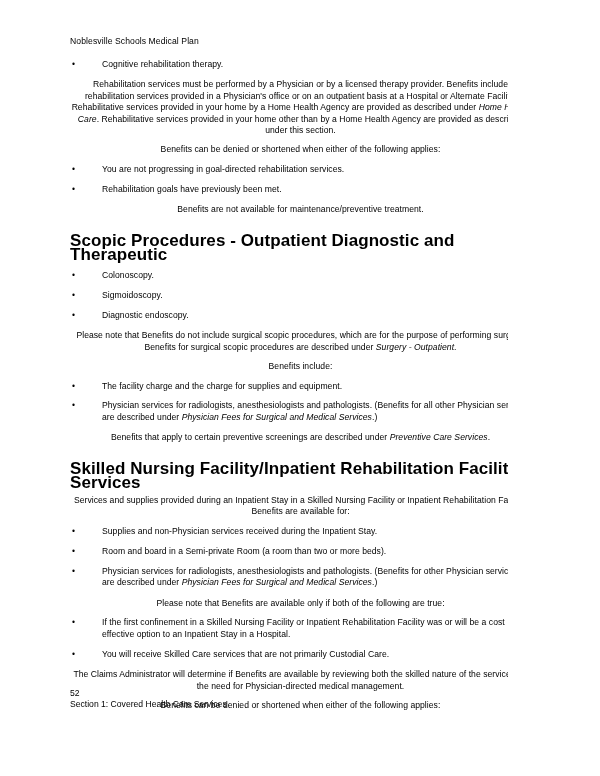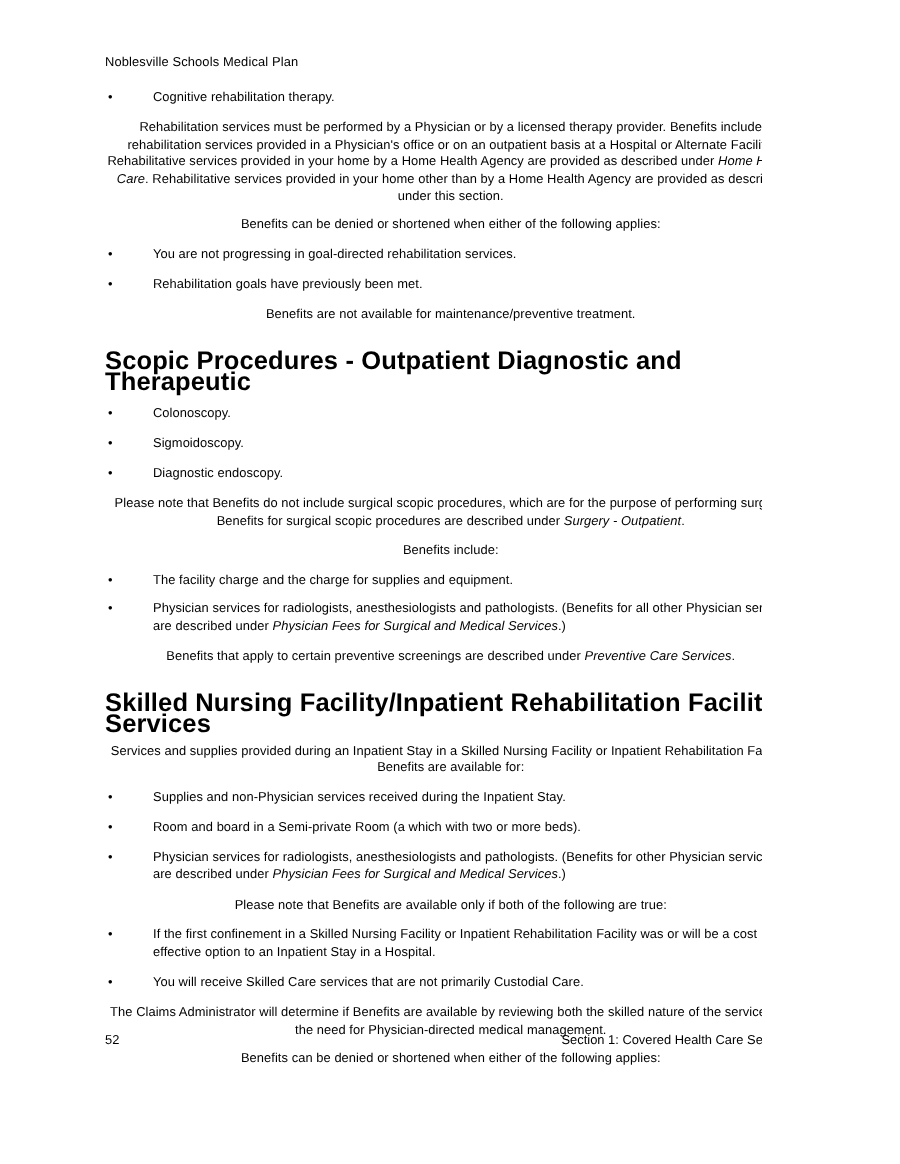--- a/index.html
+++ b/index.html
@@ -85,20 +85,21 @@
   .footer {
     position: absolute;
     left: 70px;
     top: 688px;
     width: 461px;
     display: flex;
     justify-content: space-between;
     align-items: baseline;
     font-size: 8.6px;
     line-height: 11px;
+    flex-direction: column;
   }
   .footer .page-num {
     text-align: left;
   }
   .footer .section-label {
     text-align: right;
   }
 </style>
 </head>
 <body>
@@ -177,21 +178,21 @@
 
     <p class="para">Services and supplies provided during an Inpatient Stay in a Skilled Nursing Facility or Inpatient Rehabilitation Facility. Benefits are available for:</p>
 
     <ul class="bullets">
       <li>
         <span class="bullet-dot">•</span>
         <span>Supplies and non-Physician services received during the Inpatient Stay.</span>
       </li>
       <li>
         <span class="bullet-dot">•</span>
-        <span>Room and board in a Semi-private Room (a which with two or more beds).</span>
+        <span>Room and board in a Semi-private Room (a room than two or more beds).</span>
       </li>
       <li>
         <span class="bullet-dot">•</span>
         <span>Physician services for radiologists, anesthesiologists and pathologists. (Benefits for other Physician services are described under </span><i>Physician Fees for Surgical and Medical Services</i><span>.)</span>
       </li>
     </ul>
 
     <p class="para after-list">Please note that Benefits are available only if both of the following are true:</p>
 
     <ul class="bullets">

